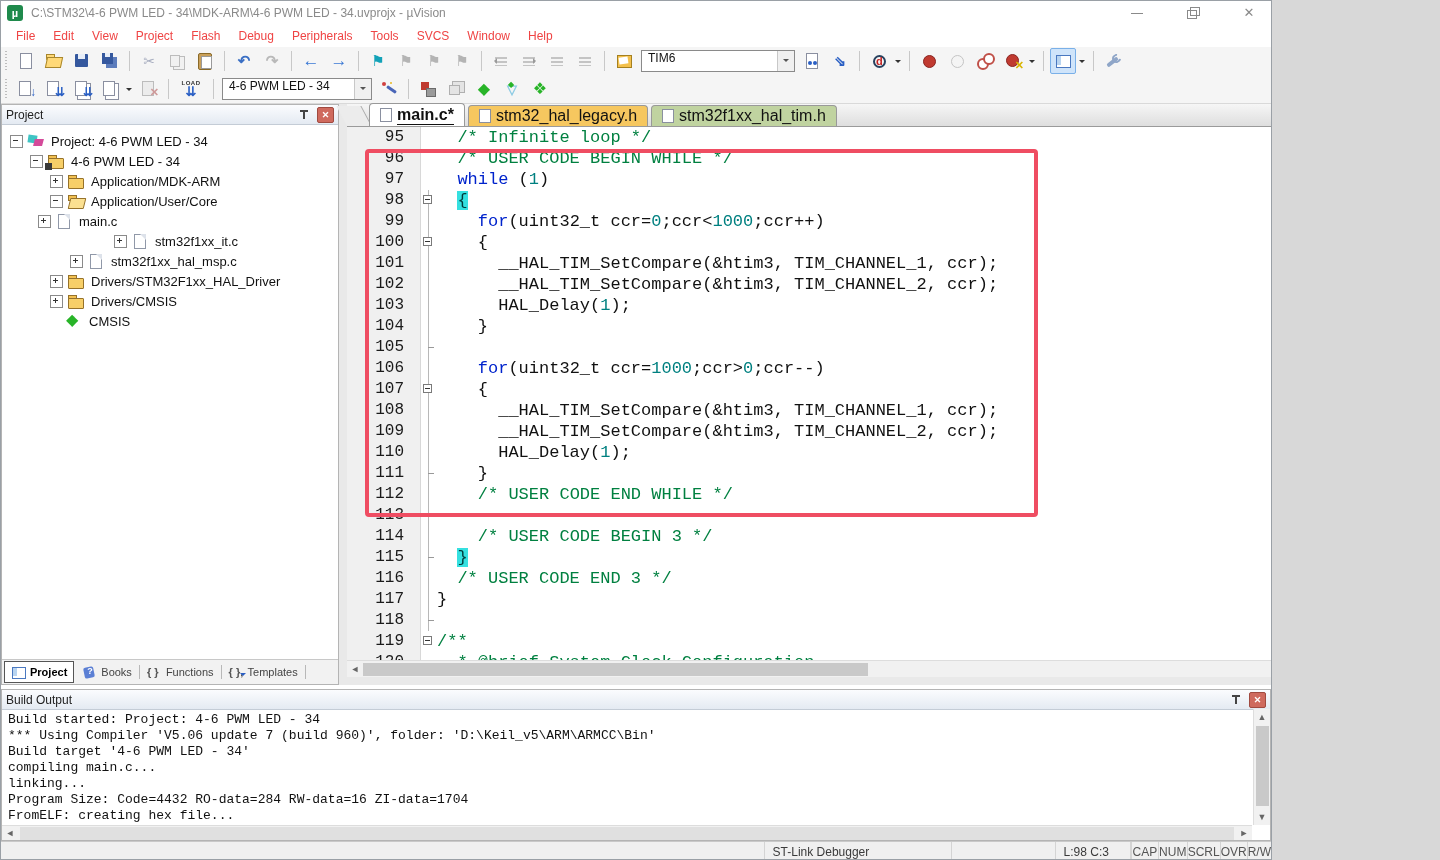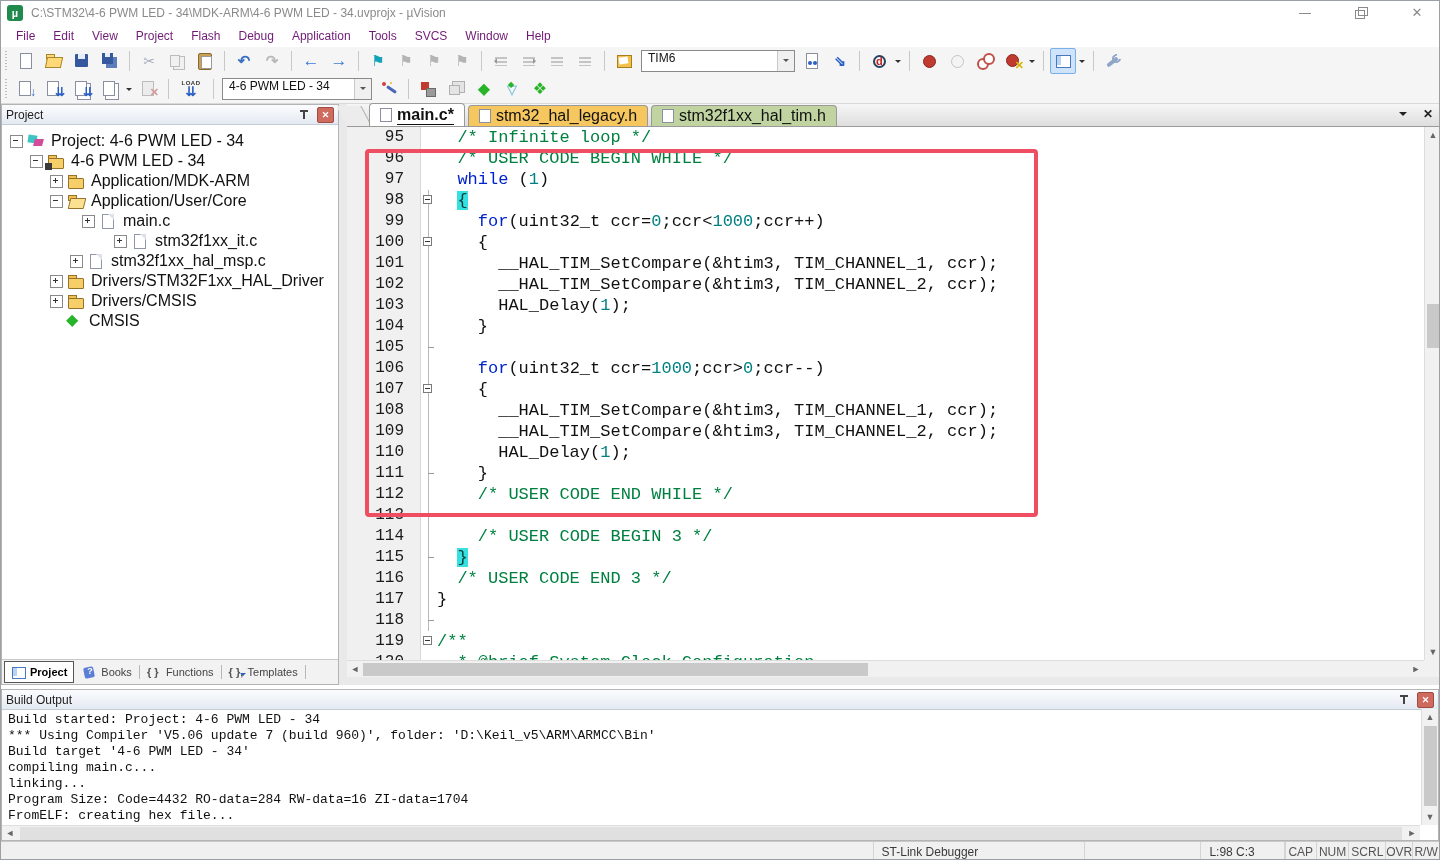--- a/index.html
+++ b/index.html
@@ -1,34 +1,34 @@
 <!DOCTYPE html>
 <html><head>
 <meta charset="utf-8">
 <style>
   html,body{margin:0;padding:0;background:#d8d8d8}
-  #app{position:relative;width:1440px;height:860px;background:#fff;overflow:hidden;
+  #app{position:relative;width:1272px;height:860px;background:#fff;overflow:hidden;
        font-family:"Liberation Sans",sans-serif;border:1px solid #9aa0a6;box-sizing:border-box;
        -webkit-font-smoothing:antialiased}
   
   .titlebar{position:absolute;left:0;top:0;width:100%;height:24px;background:#fff;display:flex;align-items:center}
   .appicon{width:16px;height:16px;margin:0 8px 0 6px;background:#1f8a4c;border-radius:3px;color:#fff;
            font-size:11px;font-weight:bold;text-align:center;line-height:16px}
   .appicon::before{content:"µ"}
   .title-text{font-size:12px;color:#8a8a8a;white-space:nowrap}
   .win-btns{margin-left:auto;display:flex;align-items:center;padding-right:14px}
   .wbtn{width:16px;height:16px;position:relative;margin-left:40px;cursor:default}
   .wbtn.min::before{content:"";position:absolute;left:2px;top:8px;width:12px;height:1px;background:#8a8a8a}
   .wbtn.restore::before{content:"";position:absolute;left:2px;top:5px;width:8px;height:7px;border:1px solid #8a8a8a;background:#fff}
   .wbtn.restore::after{content:"";position:absolute;left:5px;top:2px;width:8px;height:7px;border:1px solid #8a8a8a}
   .wbtn.closeb{color:#8a8a8a;font-size:13px;text-align:center;line-height:16px}
   .wbtn.closeb::before{content:"✕"}
   
   .menubar{position:absolute;left:0;top:24px;width:100%;height:22px;background:#fff;display:flex;align-items:center;padding-left:6px;box-sizing:border-box}
-  .menu-item{font-size:12px;color:#701a75;padding:3px 9px;cursor:default}
+  .menu-item{font-size:12px;color:#ef4444;padding:3px 9px;cursor:default}
   
   .toolbar{position:absolute;left:0;width:100%;background:#f5f5f5;display:flex;align-items:center;box-sizing:border-box}
   .t1{top:46px;height:28px}
   .t2{top:74px;height:29px;border-bottom:1px solid #d9d9d9}
   .tgrip{width:6px;height:20px;margin:0 3px 0 2px;
          background:repeating-linear-gradient(#bdbdbd 0 1px,transparent 1px 3px);background-size:2px 100%;background-repeat:repeat-y;background-position:2px 0}
   .tbtn{width:24px;height:24px;display:flex;align-items:center;justify-content:center;margin:0 1px;position:relative;border:1px solid transparent;border-radius:2px}
   .tbtn.sel{background:#cfe4fa;border:1px solid #7ab0e8}
   .tsep{width:1px;height:20px;background:#c8c8c8;margin:0 5px}
   .caret{width:11px;height:24px;position:relative}
@@ -102,21 +102,21 @@
   .proj-panel{position:absolute;left:0;top:103px;width:338px;height:581px;background:#fff;border:1px solid #b4b4b4;box-sizing:border-box}
   .panel-header{height:19px;background:linear-gradient(#fbfcfe,#e4eaf2);border-bottom:1px solid #c4ccd6;display:flex;align-items:center;padding:0 4px;font-size:12px;color:#222}
   .panel-header .ph-title{flex:1}
   .pin{width:10px;height:12px;position:relative;margin-right:8px}
   .pin::before{content:"";position:absolute;left:4px;top:2px;width:2px;height:8px;background:#444}
   .pin::after{content:"";position:absolute;left:1px;top:1px;width:8px;height:2px;background:#444}
   .panel-x{width:15px;height:14px;background:#cf6a5e;border:1px solid #a04a40;border-radius:2px;color:#fff;
            font-size:9px;font-weight:bold;text-align:center;line-height:14px}
   .panel-x::before{content:"✕"}
   .tree{position:absolute;left:0;top:20px;right:0;bottom:25px;overflow:hidden;padding-top:6px}
-  .tree-row{height:20px;display:flex;align-items:center;font-size:16px;color:#111;white-space:nowrap}
+  .tree-row{height:20px;display:flex;align-items:center;font-size:13px;color:#111;white-space:nowrap}
   .expander{width:11px;height:11px;border:1px solid #8a8a8a;background:#fff;position:relative;flex:none;margin-right:4px}
   .expander::before{content:"";position:absolute;left:2px;top:4px;width:5px;height:1px;background:#333}
   .exp-plus::after{content:"";position:absolute;left:4px;top:2px;width:1px;height:5px;background:#333}
   .exp-none{border:none;background:transparent}
   .exp-none::before{display:none}
   .ti{width:19px;height:16px;position:relative;display:inline-block;margin-right:5px;flex:none}
   .ti-project::before{content:"";position:absolute;left:1px;top:2px;width:9px;height:8px;background:#3fc4c4;transform:rotate(8deg)}
   .ti-project::after{content:"";position:absolute;left:7px;top:6px;width:9px;height:7px;background:#d44a9a;transform:skewX(-15deg)}
   .ti-folder::before,.ti-target::before,.ti-folder-open::before{content:"";position:absolute;left:1px;top:2px;width:7px;height:4px;background:#f2c050;border:1px solid #96722a}
   .ti-folder::after,.ti-target::after{content:"";position:absolute;left:1px;top:5px;width:14px;height:9px;background:#f7cf68;border:1px solid #96722a;border-radius:1px}
@@ -201,21 +201,21 @@
     </div>
   </div>
 
   <div class="menubar" id="menu-bar">
       <span class="menu-item">File</span>
       <span class="menu-item">Edit</span>
       <span class="menu-item">View</span>
       <span class="menu-item">Project</span>
       <span class="menu-item">Flash</span>
       <span class="menu-item">Debug</span>
-      <span class="menu-item">Application</span>
+      <span class="menu-item">Peripherals</span>
       <span class="menu-item">Tools</span>
       <span class="menu-item">SVCS</span>
       <span class="menu-item">Window</span>
       <span class="menu-item">Help</span>
     </div>
 
   <div class="toolbar t1">
     <span class="tgrip"></span>
     <span class="tbtn">
         <span class="tbi i-page"></span>
@@ -397,21 +397,21 @@
         <div class="tree-row" style="padding-left: 48px;">
           <span class="expander exp-plus"></span>
           <span class="ti ti-folder"></span>
           <span class="tree-label">Application/MDK-ARM</span>
         </div>
         <div class="tree-row" style="padding-left: 48px;">
           <span class="expander exp-minus"></span>
           <span class="ti ti-folder-open"></span>
           <span class="tree-label">Application/User/Core</span>
         </div>
-        <div class="tree-row" style="padding-left: 80px;">
+        <div class="tree-row" style="padding-left: 36px;">
           <span class="expander exp-plus"></span>
           <span class="ti ti-file"></span>
           <span class="tree-label">main.c</span>
         </div>
         <div class="tree-row" style="padding-left: 68px; margin-left: 44px;">
           <span class="expander exp-plus"></span>
           <span class="ti ti-file"></span>
           <span class="tree-label">stm32f1xx_it.c</span>
         </div>
         <div class="tree-row" style="padding-left: 68px;">

